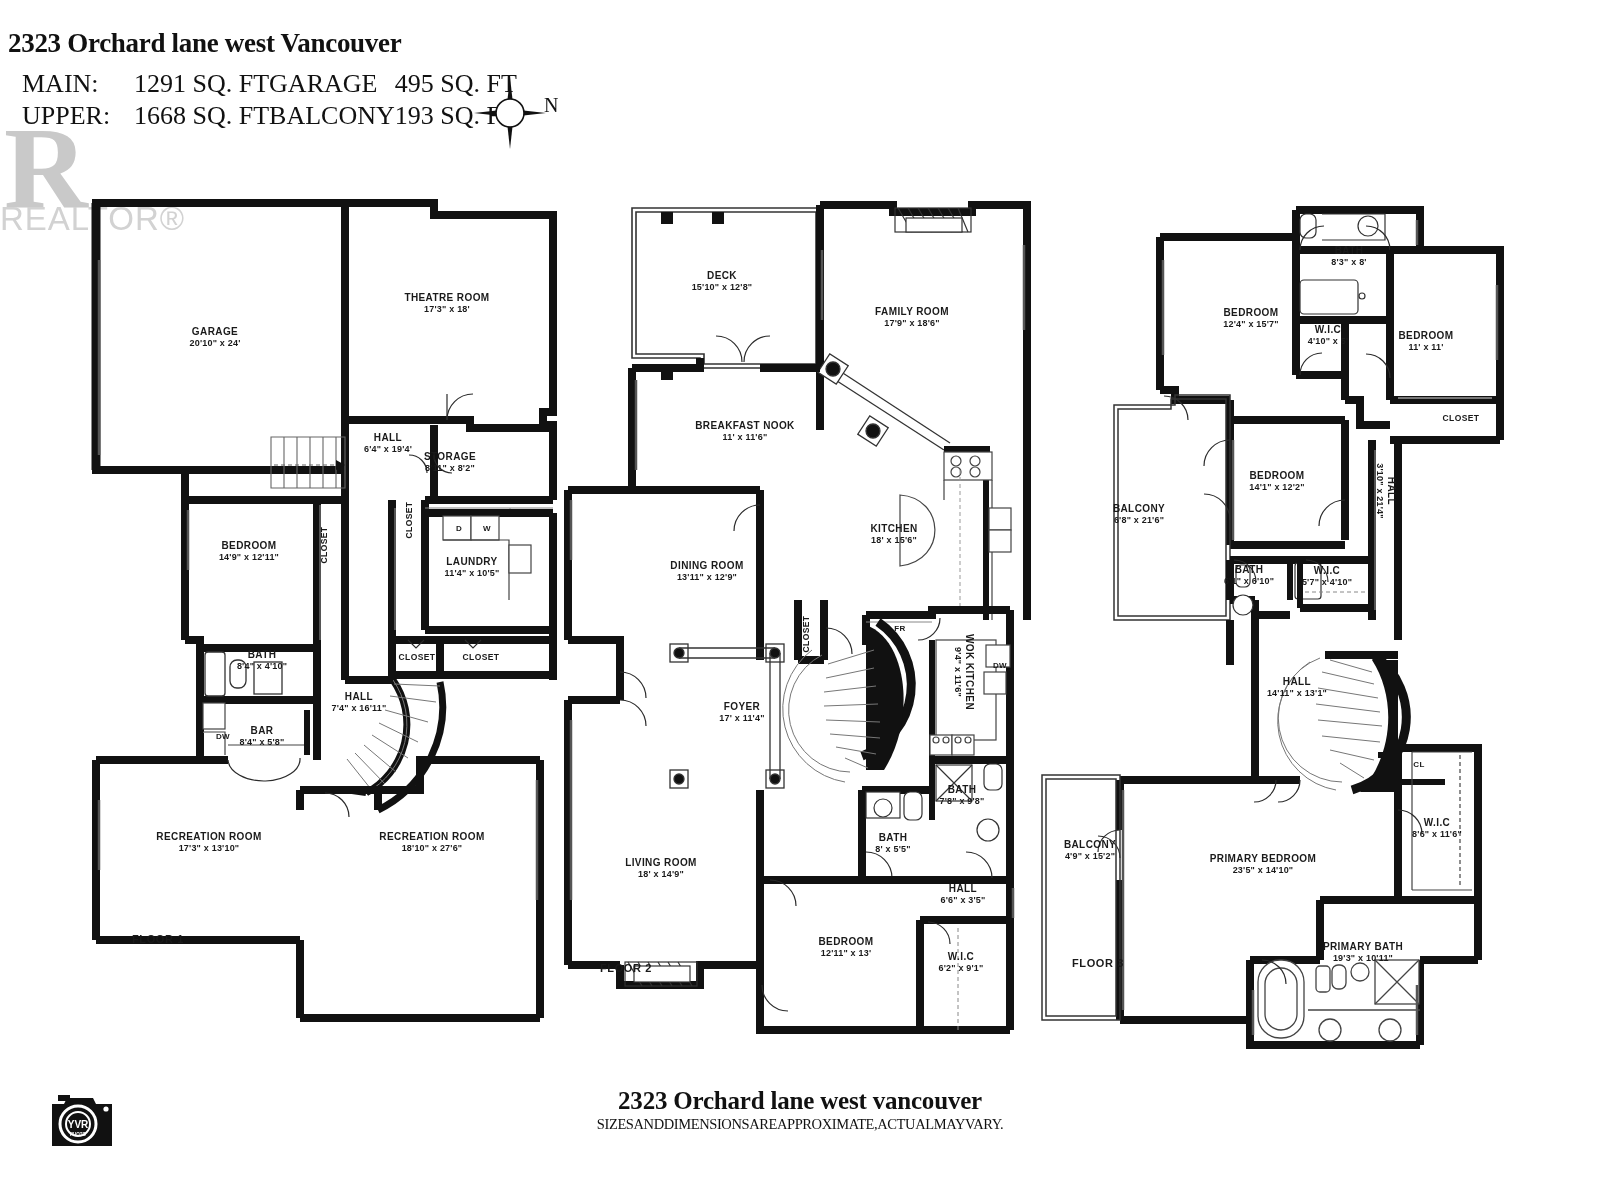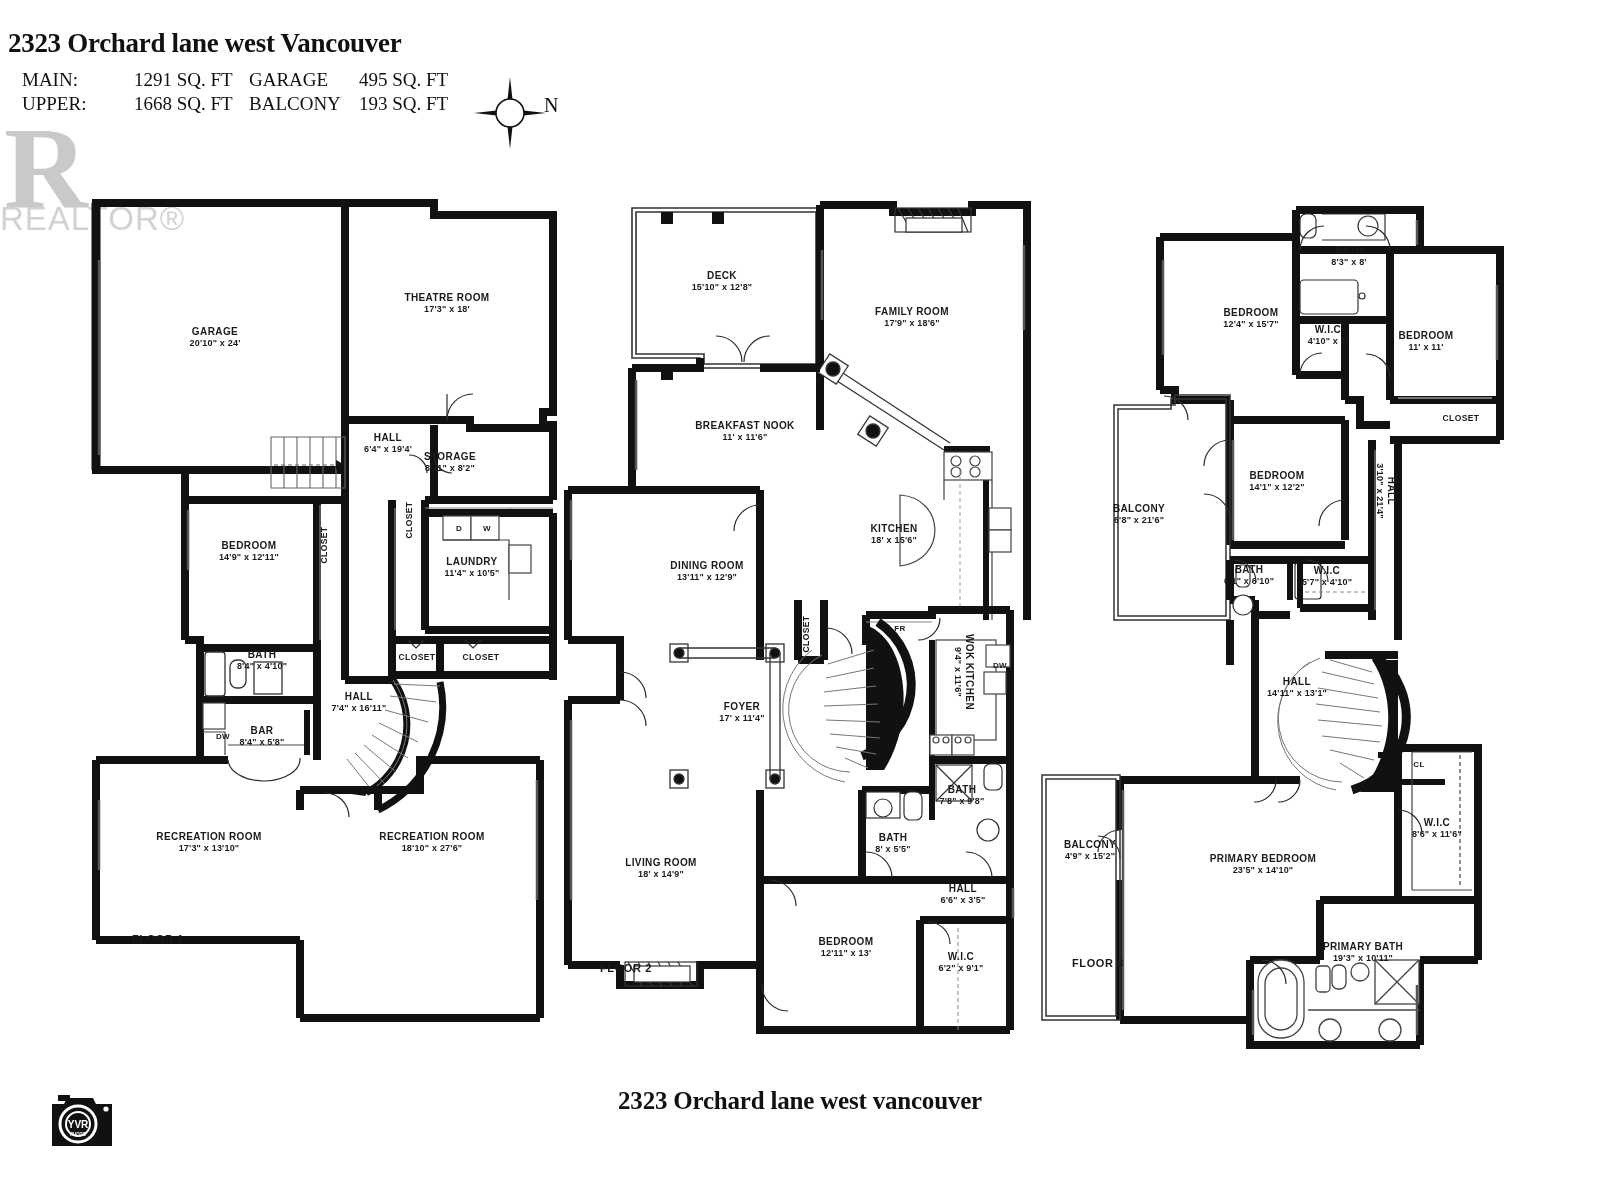--- a/index.html
+++ b/index.html
@@ -17,21 +17,21 @@
   #header-title{
     left:8px; top:28px;
     font-family:"Liberation Serif", serif;
     font-weight:bold; font-size:27px; letter-spacing:-0.3px;
     white-space:nowrap;
     z-index:40;
   }
   #area-table{
     left:22px; top:68px;
     font-family:"Liberation Serif", serif;
-    font-size:19px;
+    font-size:26px;
     z-index:40;
     border-collapse:collapse;
   }
   #area-table td{padding:1px 0 1px 0;vertical-align:top;white-space:nowrap;}
   #area-table td.c0{width:112px;}
   #area-table td.c1{width:115px;}
   #area-table td.c2{width:110px;}
   #area-table td.c3{width:110px;}
   .bold{font-weight:bold;}
 
@@ -872,16 +872,17 @@
       <circle cx="58" cy="17" r="2.6" fill="#fff"></circle>
       <circle cx="30" cy="32" r="18" fill="none" stroke="#fff" stroke-width="3"></circle>
       <circle cx="30" cy="32" r="12" fill="#111" stroke="#fff" stroke-width="2"></circle>
       <text x="30" y="36" font-family="Liberation Sans, sans-serif" font-size="10" font-weight="bold" fill="#fff" text-anchor="middle">YVR</text>
       <text x="30" y="44" font-family="Liberation Sans, sans-serif" font-size="4.5" font-weight="bold" fill="#fff" text-anchor="middle">PHOTO</text>
     </svg>
   </div>
 
   <div id="center-block">
     <div id="center-title">2323 Orchard lane west vancouver</div>
+    <div id="center-sub">SIZESANDDIMENSIONSAREAPPROXIMATE,ACTUALMAYVARY.</div>
   </div>
 
 
 </div>
 
 </body></html>

